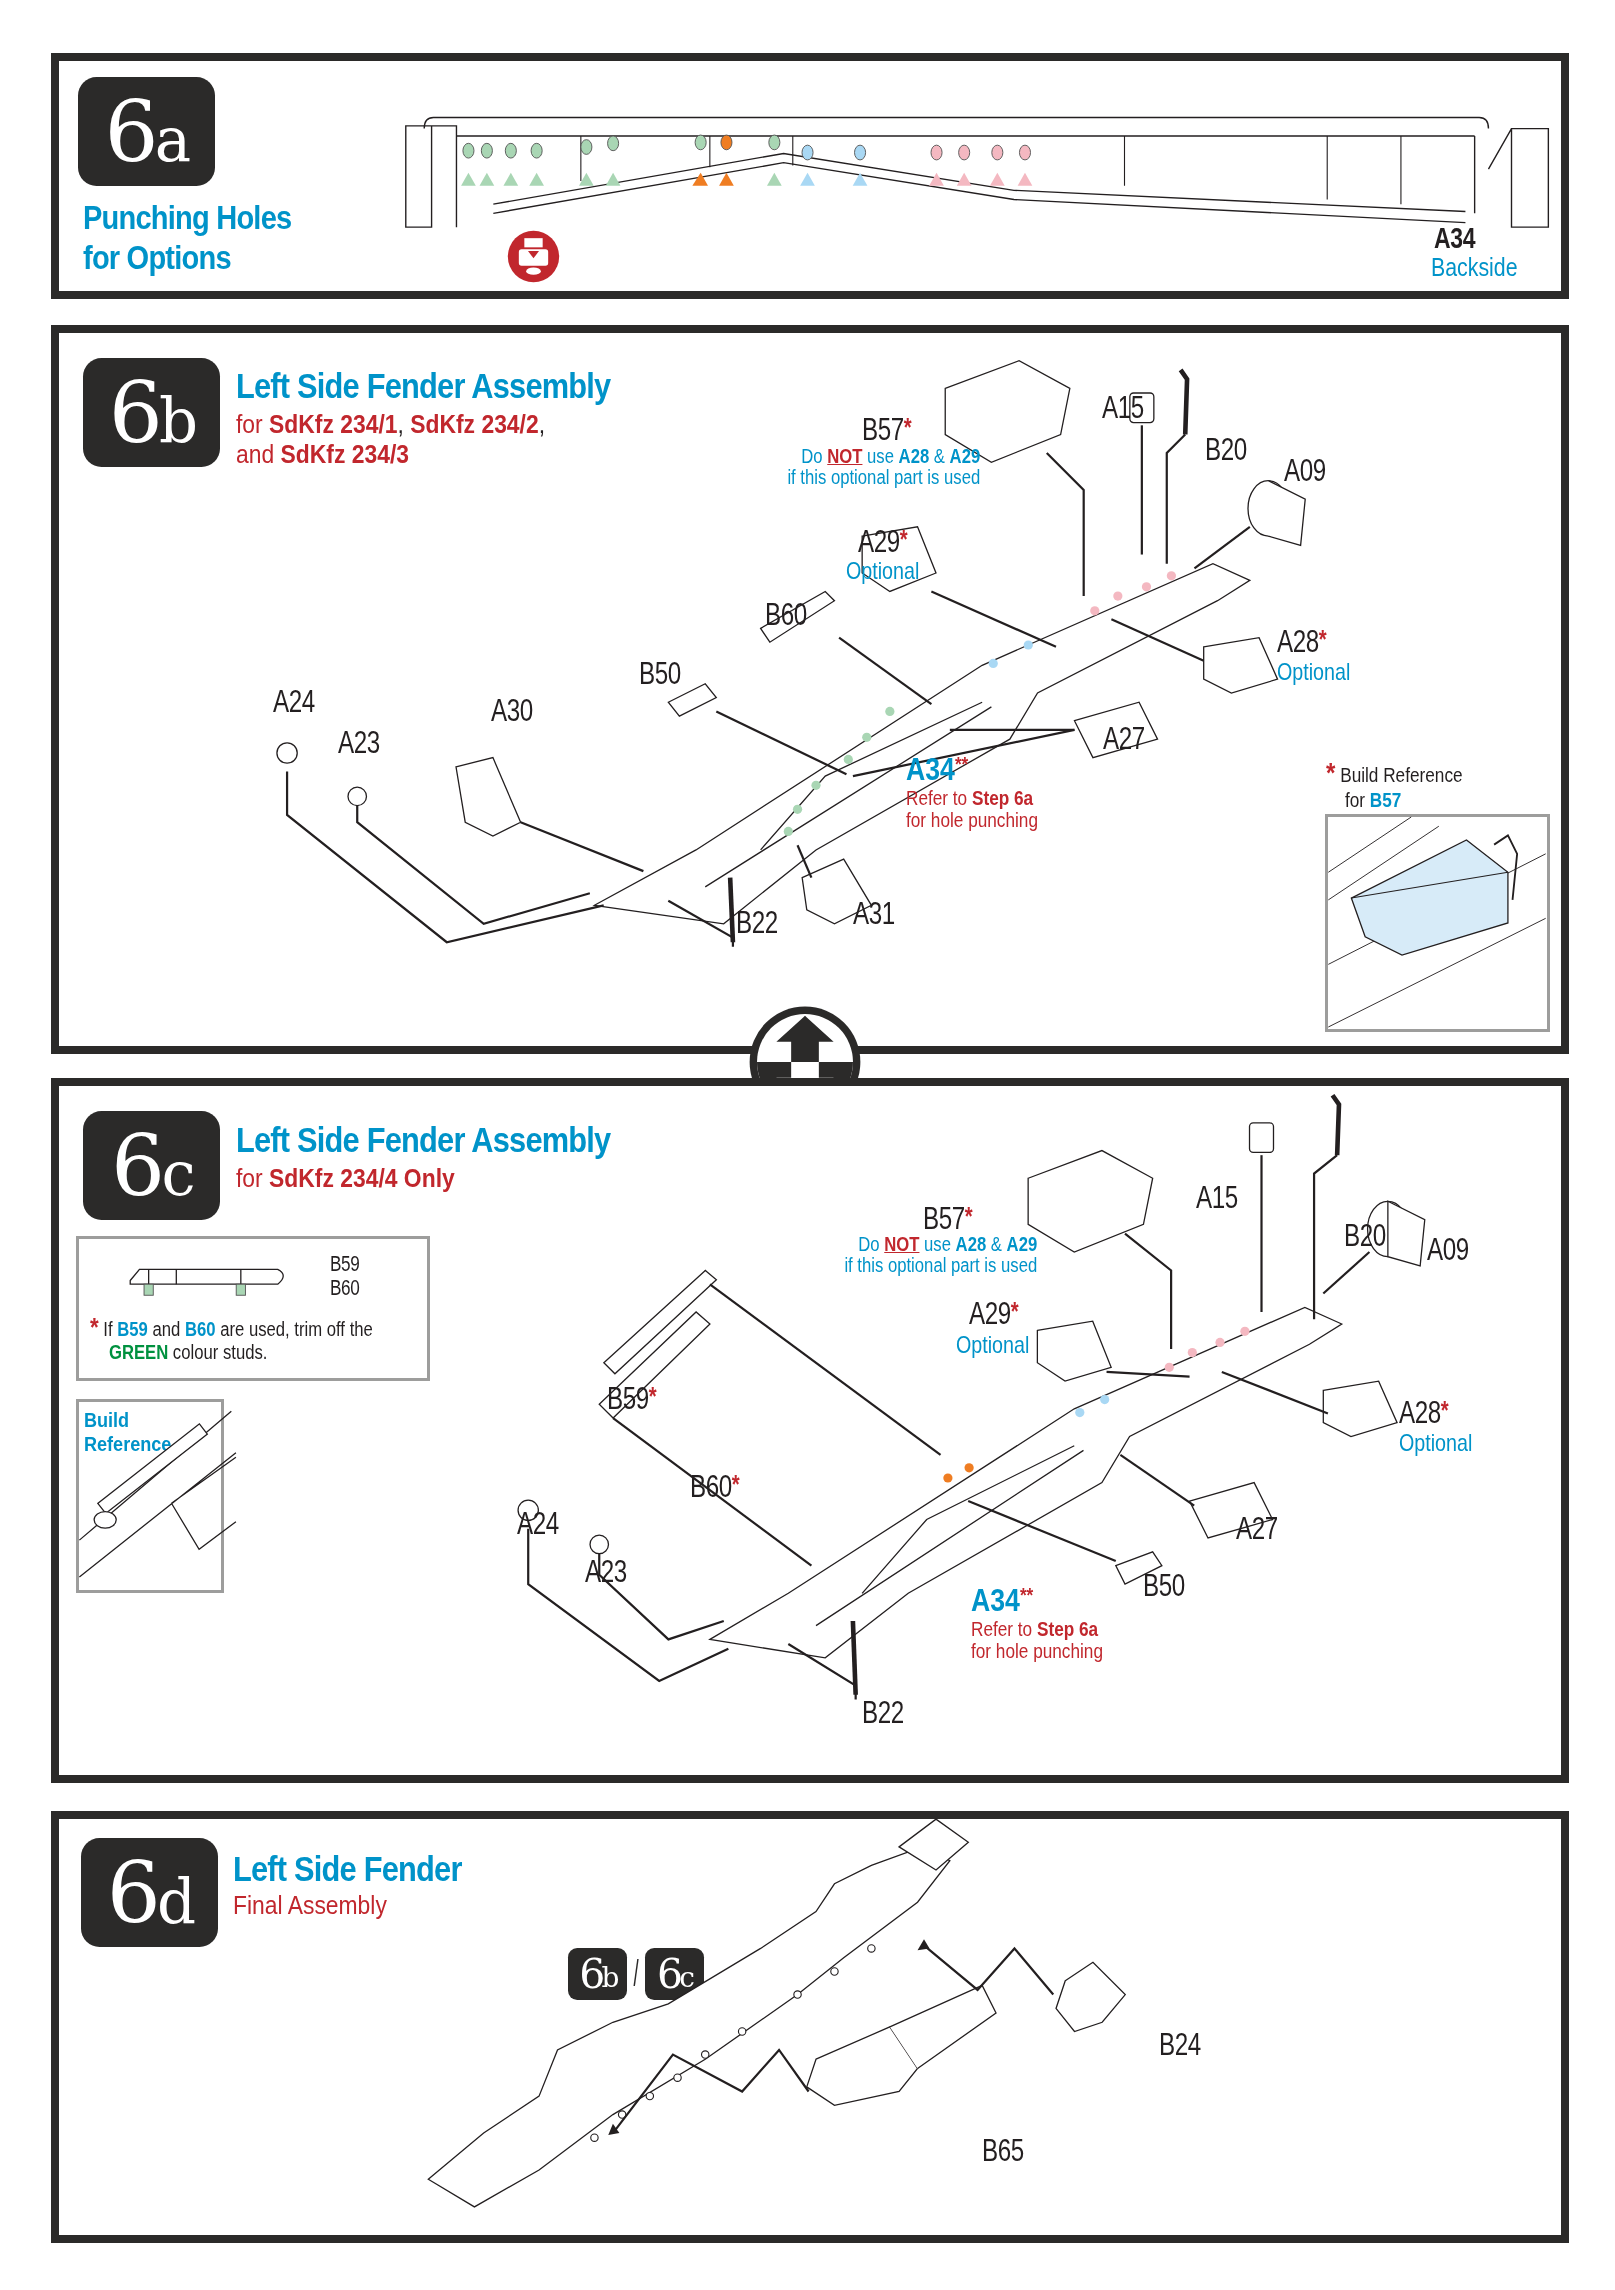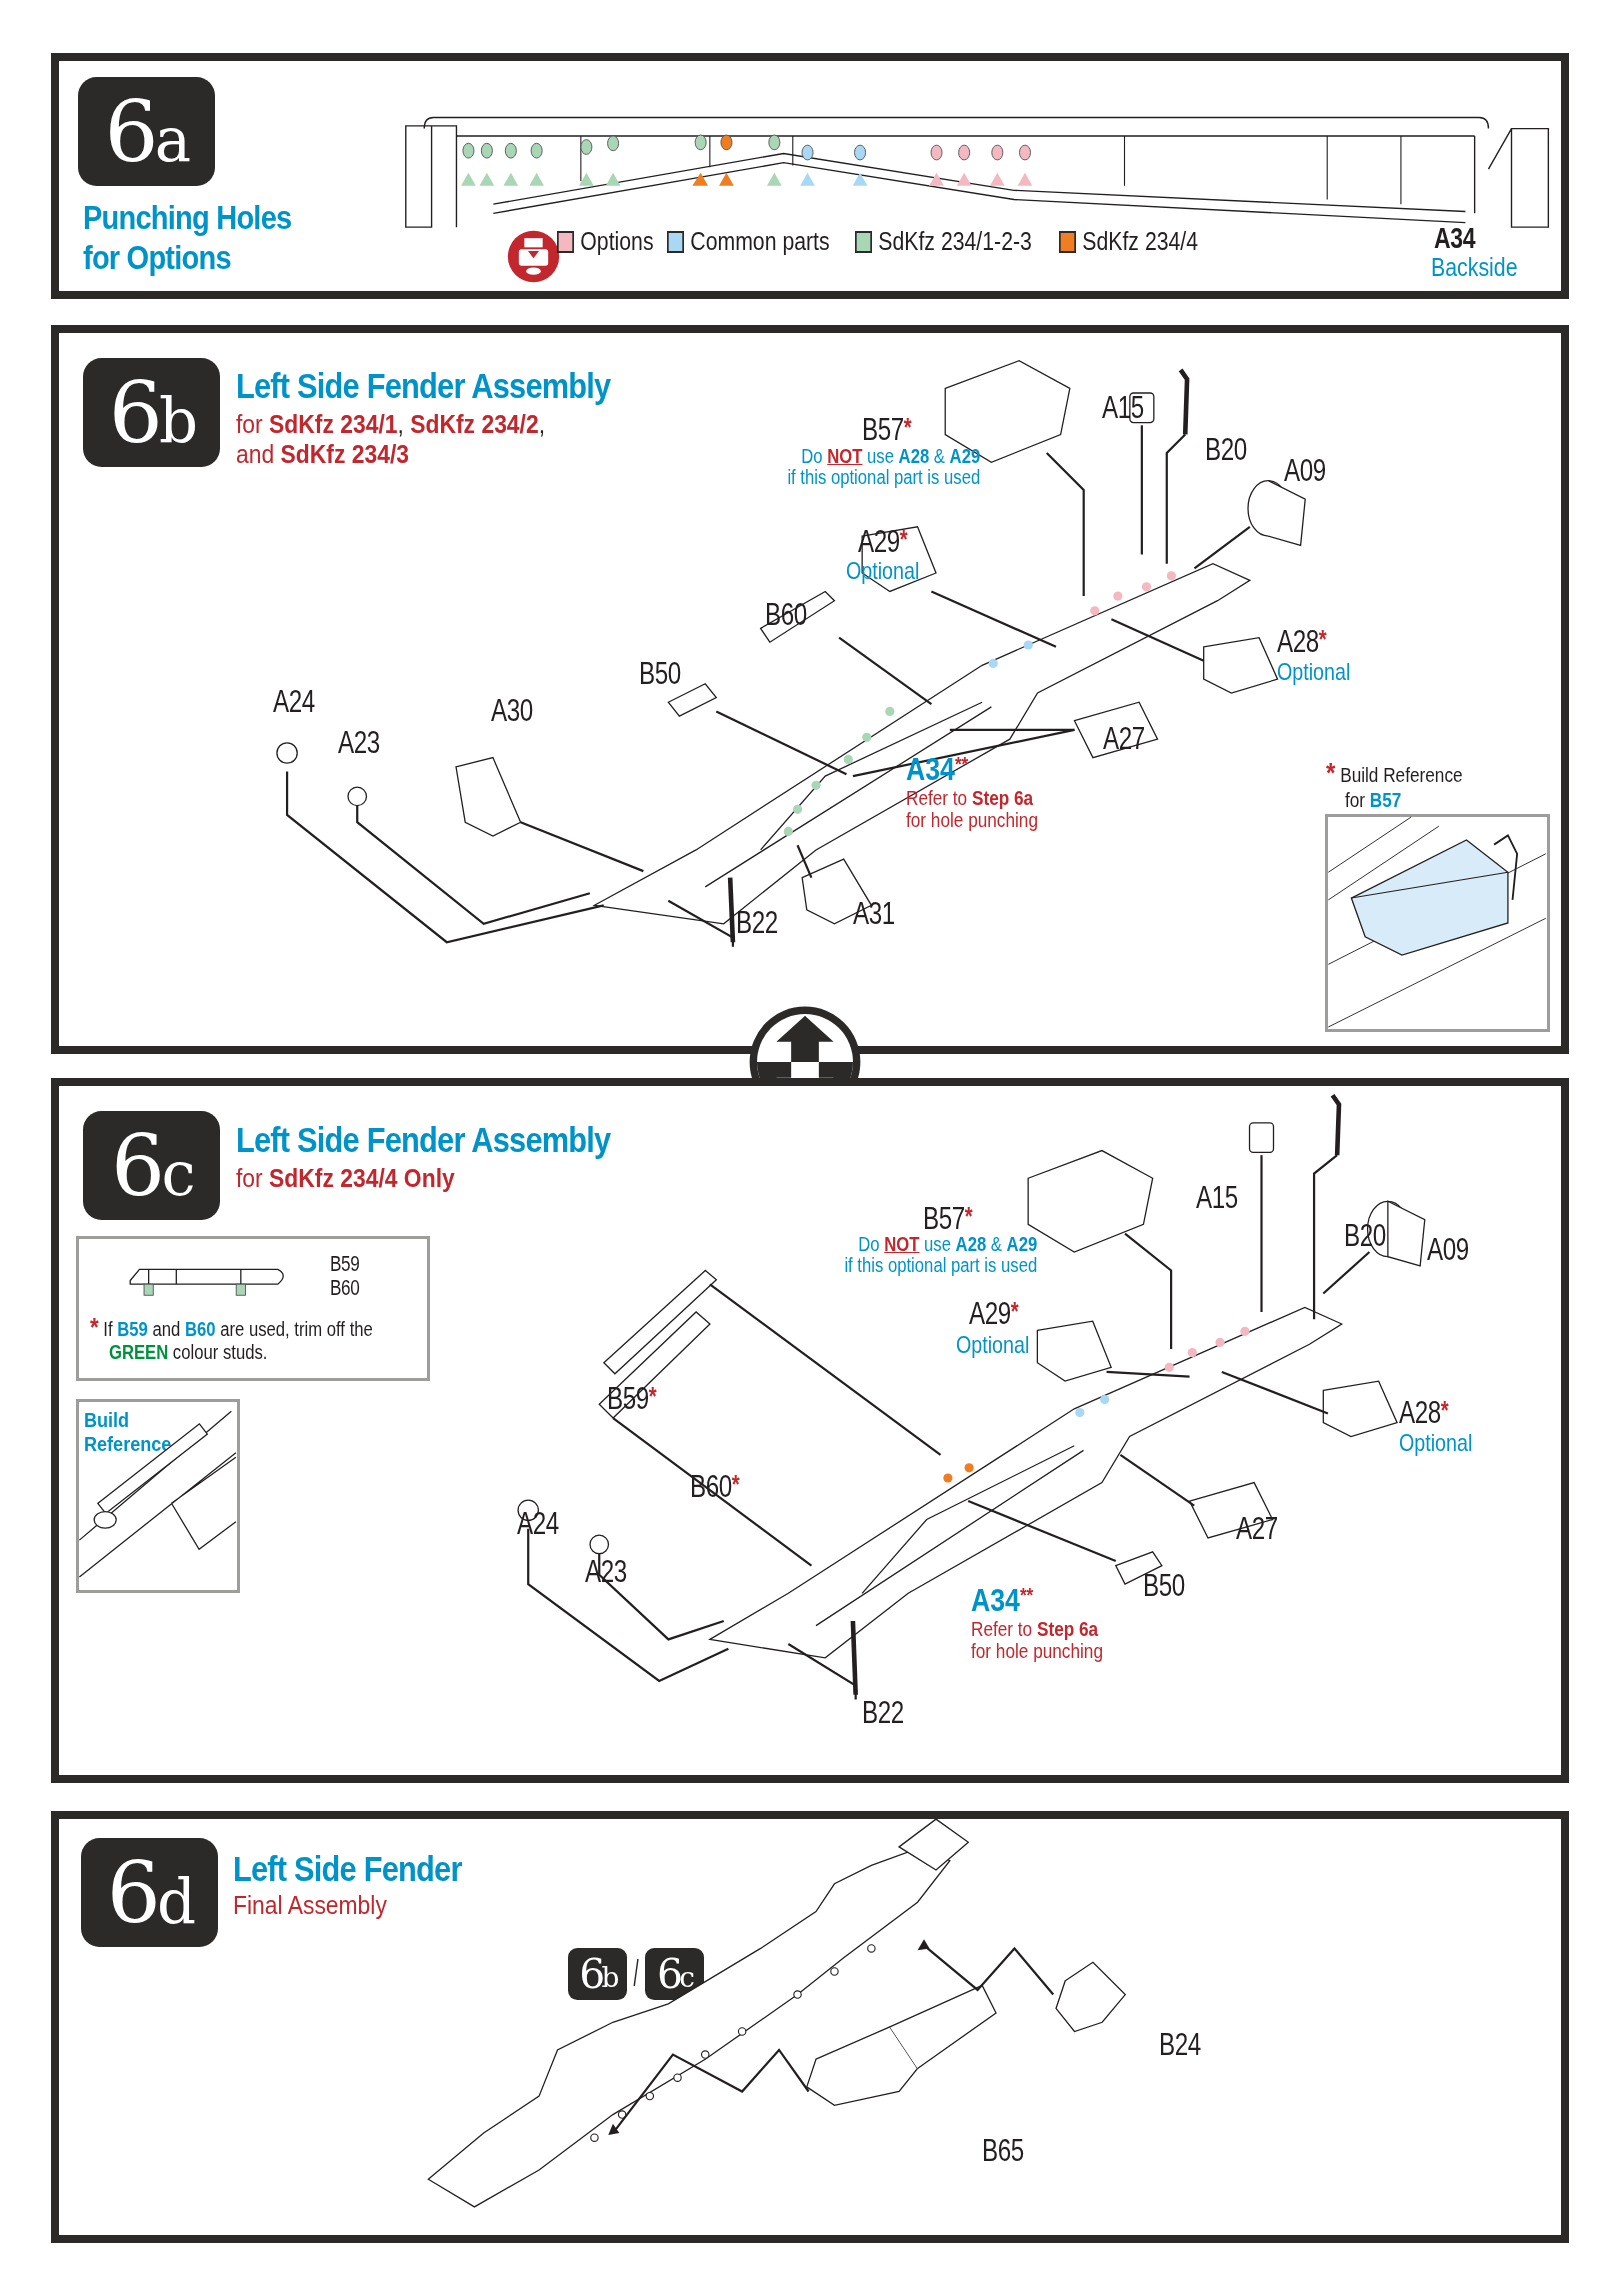--- a/index.html
+++ b/index.html
@@ -116,38 +116,20 @@
   </svg>
 
   <svg style="left:447px;top:168px;" width="55" height="55" viewBox="0 0 60 60">
     <circle cx="30" cy="30" r="28" fill="#c1272d"></circle>
     <rect x="14" y="22" width="32" height="18" rx="3" fill="#fff"></rect>
     <rect x="20" y="10" width="20" height="10" fill="#fff"></rect>
     <polygon points="24,24 36,24 30,32" fill="#c1272d"></polygon>
     <ellipse cx="30" cy="46" rx="8" ry="4" fill="#fff"></ellipse>
   </svg>
 
-  <div class="legend">
-    <div class="leg-item">
-        <span class="swatch" style="background:#f4b8c1"></span>
-        <span>Options</span>
-      </div>
-    <div class="leg-item">
-        <span class="swatch" style="background:#a9d8f4"></span>
-        <span>Common parts</span>
-      </div>
-    <div class="leg-item">
-        <span class="swatch" style="background:#a9d6b4"></span>
-        <span>SdKfz 234/1-2-3</span>
-      </div>
-    <div class="leg-item">
-        <span class="swatch" style="background:#ef7d22"></span>
-        <span>SdKfz 234/4</span>
-      </div>
-  </div>
 
   <div class="label" style="left:1375px;top:160px;font-weight:bold;font-size:29.5px;">A34</div>
   <div class="optional" style="left:1372px;top:191px;font-size:26px;">Backside</div>
 </section>
 
 <section id="p6b" class="panel">
   <div class="step-badge" style="left:24px;top:25px;">
     <span class="num">6</span>
       <span class="let">b</span>
   </div>
@@ -277,21 +259,21 @@
     <div class="label" style="left:251px;top:13px;font-size:22px;line-height:1.1;">
       <div>B59</div>
       <div>B60</div>
     </div>
     <div class="ref-note" style="left:11px;top:74px;font-size:19.4px;">
       <div><span class="red b" style="font-size:26px">*</span> <span>If </span><span class="blue b">B59</span><span> and </span><span class="blue b">B60</span><span> are used, trim off the</span></div>
       <div style="padding-left:22px"><span class="green-t b">GREEN</span><span> colour studs.</span></div>
     </div>
   </div>
 
-  <div class="sub-box" style="left:16.6px;top:313px;width:164px;height:194px;">
+  <div class="sub-box" style="left:16.6px;top:313px;width:148px;height:194px;">
     <div class="blue b" style="position:absolute;left:5.5px;top:5.5px;font-size:21px;line-height:1.15;transform:scaleX(0.86);transform-origin:left top;">
       <div>Build</div>
       <div>Reference</div>
     </div>
     <svg style="left:0;top:0;" width="161" height="186" viewBox="0 0 174 202">
       <path class="thin" style="fill:none" d="M0 150 L165 10 M0 190 L170 55 M100 110 L170 60 M100 110 L130 160 L170 130"></path>
       <rect x="20" y="110" width="140" height="14" transform="rotate(-38 20 110)" fill="#fff" stroke="#231f20" stroke-width="1.4"></rect>
       <ellipse cx="28" cy="128" rx="12" ry="9" fill="#fff" stroke="#231f20" stroke-width="1.4"></ellipse>
     </svg>
   </div>

